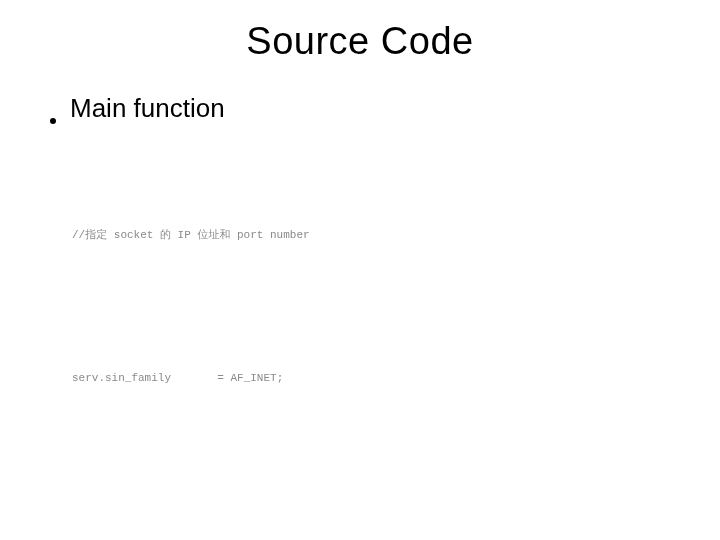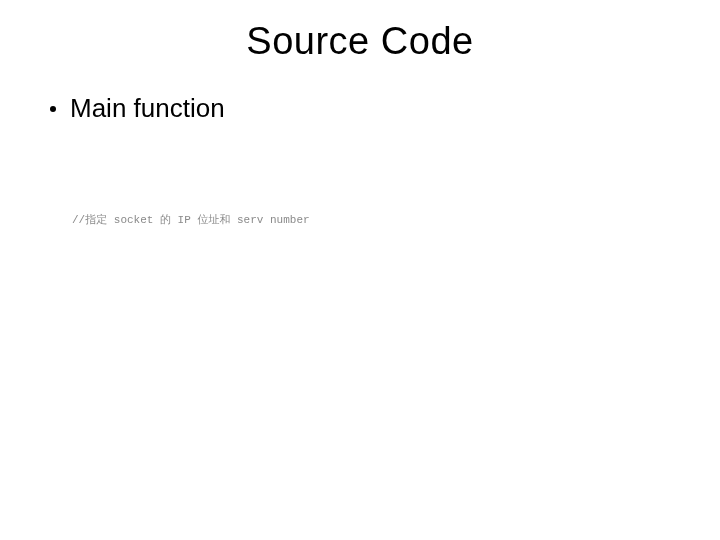--- a/index.html
+++ b/index.html
@@ -21,23 +21,23 @@
   }
   .title {
     text-align: center;
     font-size: 38px;
     font-weight: 400;
     margin: 0 0 30px 0;
     letter-spacing: 0.5px;
   }
   .bullet-row {
     display: flex;
-    align-items: center;
+    align-items: flex-end;
     font-size: 26px;
-    margin-bottom: 9px;
+    margin-bottom: 24px;
     padding-left: 10px;
   }
   .bullet-dot {
     width: 6px;
     height: 6px;
     border-radius: 50%;
     background: #000;
     margin-right: 14px;
     flex: 0 0 auto;
   }
@@ -61,24 +61,25 @@
   <h1 class="title">Source Code</h1>
 
   <div class="bullet-row">
     <span class="bullet-dot"></span>
     <span>Main function</span>
   </div>
 
   <div class="code-area">
 
     <div class="code-block">
-      <div>//指定 socket 的 IP 位址和 serv number</div>
+      <div>//指定 socket 的 IP 位址和 port number</div>
     </div>
 
     <div class="code-block">
+      <div>serv.sin_family       = AF_INET;</div>
     </div>
 
     
 
     
 
     
 
   </div>
 

